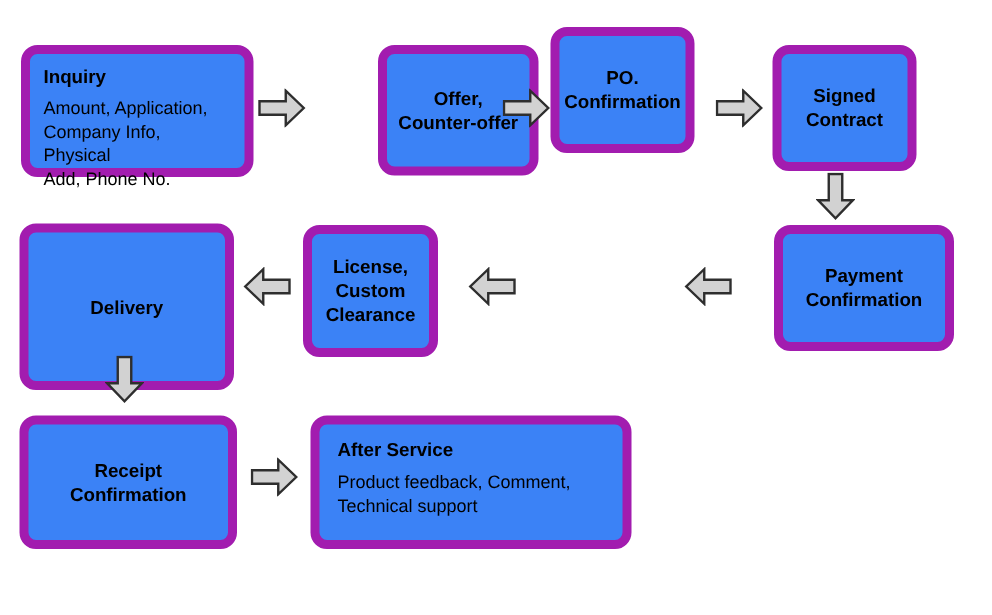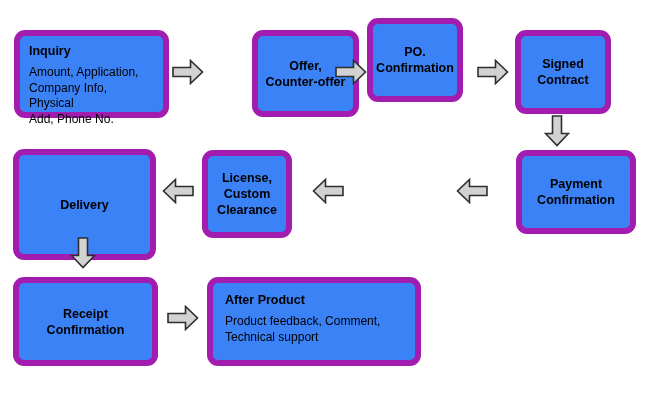--- a/index.html
+++ b/index.html
@@ -162,18 +162,18 @@
 Confirmation</div>
   </div>
 
   <div class="arrow" id="a9">
     <svg width="32" height="26" viewBox="0 0 32 26">
         <path d="M1 8.5 H18.5 V1.5 L30.5 13 L18.5 24.5 V17.5 H1 Z" fill="#d2d2d2" stroke="#2e2e2e" stroke-width="1.6"></path>
       </svg>
   </div>
 
   <div class="node detail" id="n-after">
-    <div class="title">After Product</div>
+    <div class="title">After Service</div>
     <div class="body-text">Product feedback, Comment,
 Technical support</div>
   </div>
 
 </div>
 
 </body></html>

